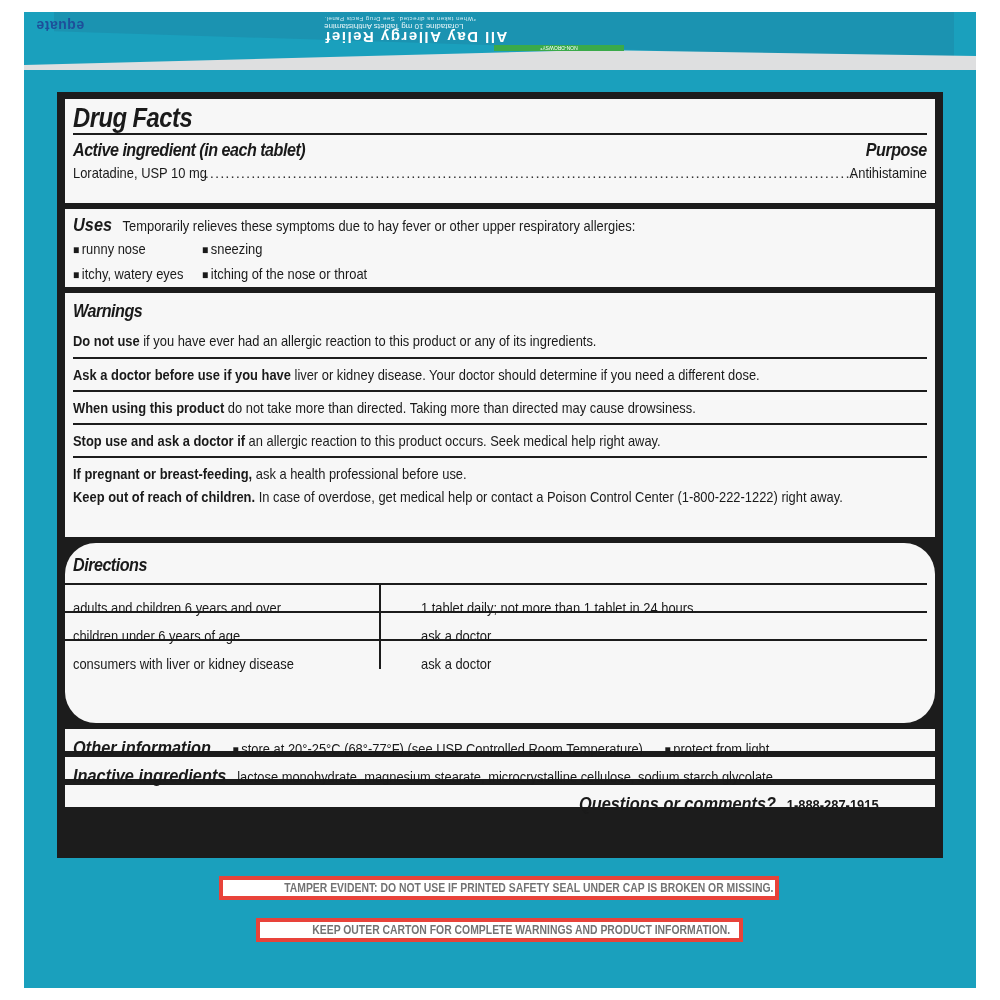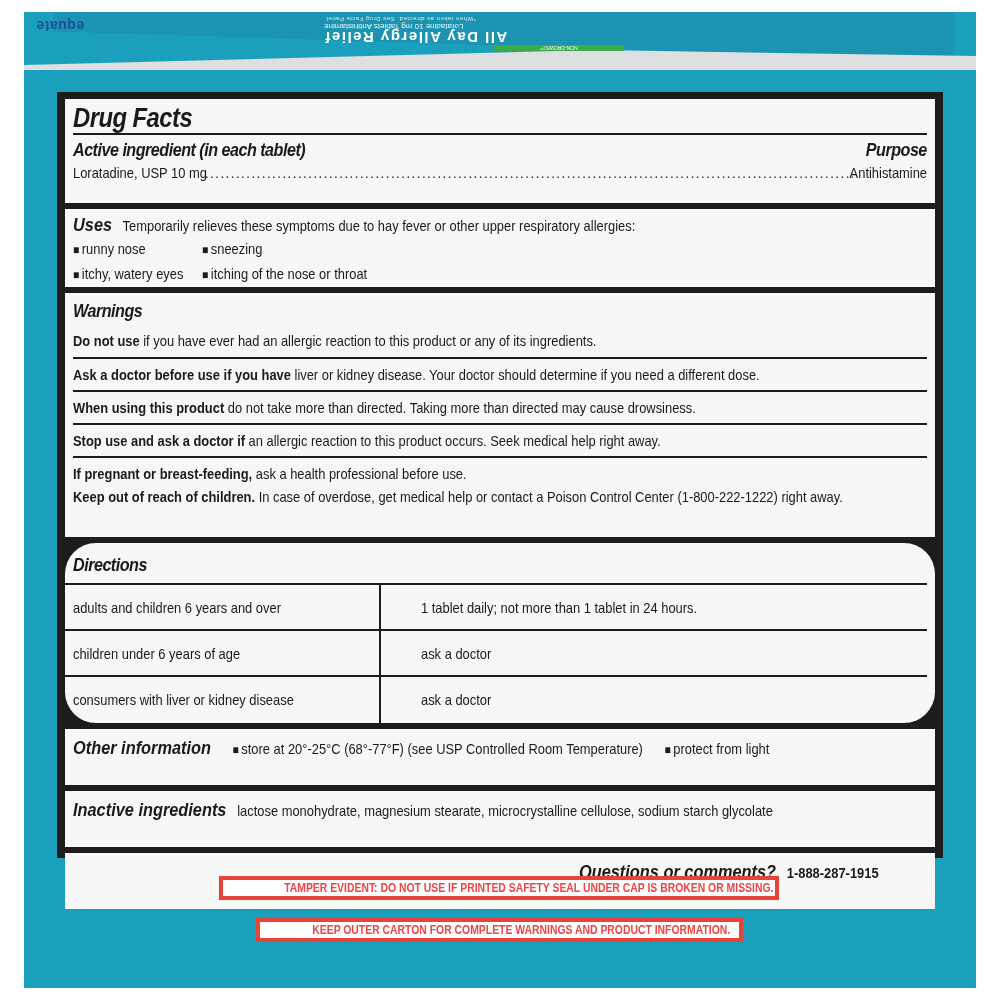--- a/index.html
+++ b/index.html
@@ -43,32 +43,32 @@
 
   .warn-box { height: 244px; font-size: 15px; }
   .warn-title { font-size: 19px; height: 34px; line-height: 36px; }
   .warn-item { border-bottom: 2px solid #1c1c1c; line-height: 31px; height: 33px; }
   .warn-item.first { height: 32px; line-height: 28px; }
   .warn-item:last-child { border-bottom: none; height: auto; line-height: 23px; padding-top: 4px; }
   .b { font-weight: bold; }
 
   .dir-box { height: 180px; padding: 0; border-radius: 31px; }
   .dir-title { font-size: 19px; height: 42px; line-height: 44px; padding-left: 8px; border-bottom: 2px solid #1c1c1c; margin: 0 8px 0 0; }
-  .dir-row { display: flex; height: 46px; font-size: 15px; line-height: 46px; border-bottom: 2px solid #1c1c1c; margin-right: 8px; }
+  .dir-row { display: flex; height: 28px; font-size: 15px; line-height: 46px; border-bottom: 2px solid #1c1c1c; margin-right: 8px; }
   .dir-row:last-child { border-bottom: none; }
   .dir-row .c1 { width: 316px; padding-left: 8px; border-right: 2px solid #1c1c1c; }
   .dir-row .c2 { padding-left: 40px; }
 
-  .line-box { height: 56px; line-height: 38px; font-size: 15px; white-space: nowrap; }
+  .line-box { height: 22px; line-height: 38px; font-size: 15px; white-space: nowrap; }
   .line-box .lbl { font-size: 19px; margin-right: 0; }
   .other .sq::before { content: "\25A0"; font-size: 12px; margin-right: 3px; }
 
   
   .notice { position: absolute; background: #e8433a; padding: 4px; }
-  .notice-inner { background: #ffffff; color: #ef4444; font-weight: bold; font-size: 13px; text-align: center; height: 16px; line-height: 16px; white-space: nowrap; text-decoration: underline; }
+  .notice-inner { background: #ffffff; color: #737373; font-weight: bold; font-size: 13px; text-align: center; height: 16px; line-height: 16px; white-space: nowrap; text-decoration: underline; }
   .notice-inner span { display: inline-block; transform: scaleX(0.8); transform-origin: center; }
 </style>
 </head>
 <body>
 
 <div class="carton">
 
   <div class="flap">
     <div class="flap-teal"></div>
     <div class="flap-gray"></div>

